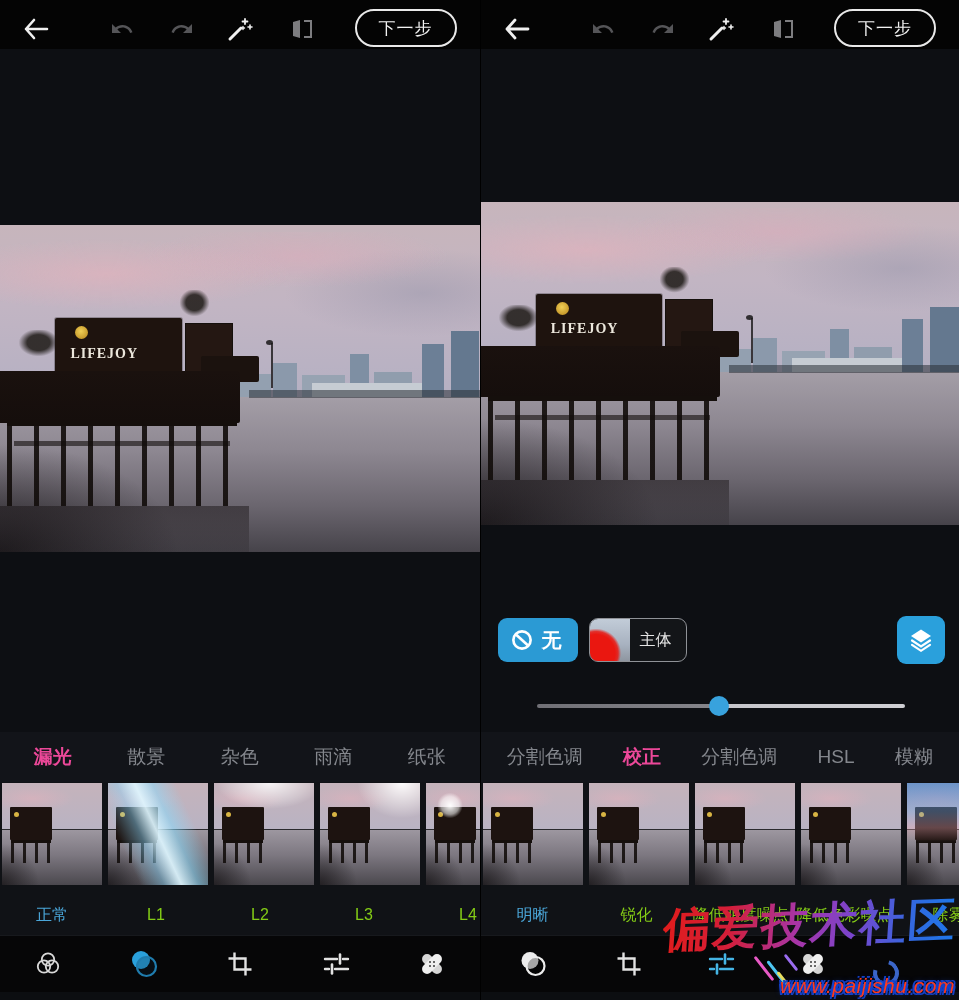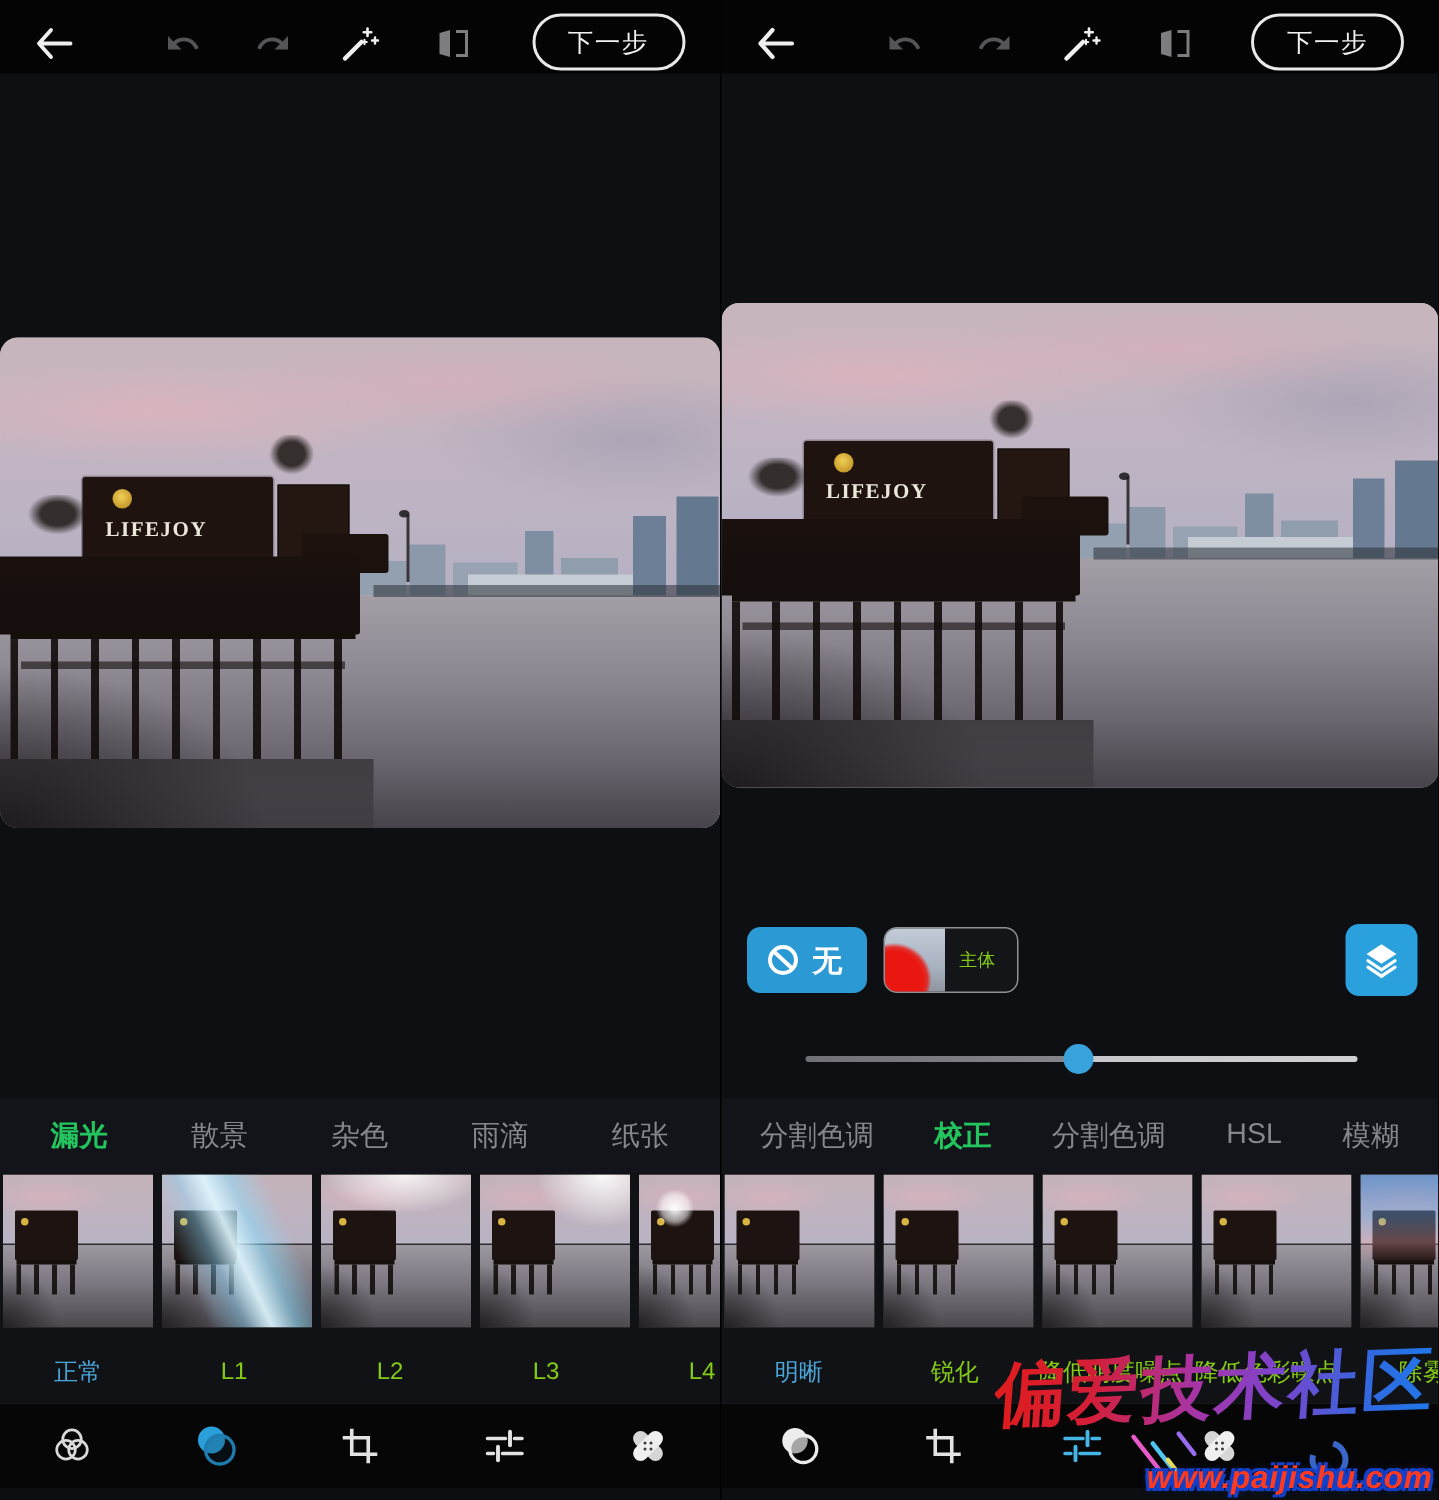--- a/index.html
+++ b/index.html
@@ -16,21 +16,21 @@
   .tb-undo{left:100px;}
   .tb-redo{left:160px;}
   .tb-wand{left:218px;}
   .tb-compare{left:280px;}
   .next-btn{position:absolute;right:23px;top:9px;height:38px;padding:0 22px;background:transparent;border:2px solid #e9e9e9;border-radius:20px;color:#f2f2f2;font-size:17px;letter-spacing:1px;cursor:pointer;display:flex;align-items:center;}
 
   
   .canvas{position:relative;height:683px;background:#0d0f13;overflow:hidden;}
 
   
-  .photo{position:absolute;left:0;right:0;overflow:hidden;background:#b9b2c0;border-radius:12px;}
+  .photo{position:absolute;left:0;right:0;overflow:hidden;background:#b9b2c0;}
   .photo--left{top:176px;height:327px;}
   .photo--right{top:153px;height:323px;}
   .p-sky{position:absolute;left:0;right:0;top:0;height:54%;background:linear-gradient(180deg,#c7b5bc 0%,#c2b5c3 45%,#b4b0c3 100%);}
   .p-clouds{position:absolute;left:0;right:0;top:2%;height:34%;
     background:radial-gradient(55% 45% at 22% 38%,rgba(233,178,188,.55),transparent 70%),
                radial-gradient(45% 40% at 62% 22%,rgba(226,170,186,.45),transparent 70%),
                radial-gradient(40% 55% at 88% 55%,rgba(140,142,165,.40),transparent 72%);}
   .p-city{position:absolute;left:50%;right:0;top:40%;height:12.5%;}
   .p-city i{position:absolute;bottom:0;display:block;}
   .p-water{position:absolute;left:0;right:0;top:52.5%;bottom:0;
@@ -62,32 +62,32 @@
 
   
   .chips{position:absolute;left:17px;right:14px;top:566px;height:50px;display:flex;align-items:center;gap:11px;z-index:5;}
   .chip{height:44px;display:flex;align-items:center;border-radius:9px;cursor:pointer;border:none;padding:0;background:none;}
   .chip--none{background:#2b9ad4;padding:0 16px 0 12px;gap:8px;}
   .chip--none .chip-label{color:#fff;font-size:20px;font-weight:700;}
   .chip--masked{background:#131518;border:1px solid #8f9297;overflow:hidden;padding-right:14px;gap:10px;}
   .chip-thumb{width:40px;height:44px;flex:0 0 40px;}
   .chip-thumb--subject{background-image:radial-gradient(95% 85% at 15% 80%,#ea1710 0 50%,rgba(234,23,16,.85) 58%,transparent 66%),linear-gradient(180deg,#c3cdd9 0%,#a8b2c0 60%,#8d949e 100%);}
   .chip-thumb--background{background-image:radial-gradient(95% 100% at 18% 70%,#221b16 0 44%,rgba(34,27,22,.9) 52%,transparent 60%),linear-gradient(#e9150e,#d8130d);}
-  .chip-label{color:#84cc16;font-size:12px;}
+  .chip-label{color:#e5e5e5;font-size:16px;}
   .layers-btn{margin-left:auto;width:48px;height:48px;border:none;border-radius:9px;background:#2aa0dc;cursor:pointer;display:flex;align-items:center;justify-content:center;padding:0;}
 
   
   .slider{position:absolute;left:56px;width:368px;top:646px;height:22px;z-index:5;cursor:pointer;}
   .slider-track{position:absolute;left:0;right:0;top:9px;height:4px;border-radius:2px;background:linear-gradient(90deg,#707076 0%,#85858b 49%,#c6c6cb 51%,#cfcfd4 100%);}
   .slider-thumb{position:absolute;top:1px;width:20px;height:20px;border-radius:50%;background:#38a2dd;left:calc(49.5% - 10px);}
 
   
   .tabs{height:50px;background:#121419;display:flex;align-items:center;justify-content:space-around;padding:0 6px;}
   .tab{background:none;border:none;color:#84878d;font-size:19px;cursor:pointer;white-space:nowrap;padding:4px 2px;}
-  .tab.active{color:#22c55e;font-weight:700;}
+  .tab.active{color:#ec4899;font-weight:700;}
 
   
   .thumbs{height:104px;background:#101216;display:flex;gap:6px;padding:1px 0 0 2px;overflow:hidden;}
   .thumb{flex:0 0 100px;width:100px;height:102px;position:relative;overflow:hidden;background:#2a2a2e;cursor:pointer;}
   .mini{position:absolute;inset:0;}
   .m-sky{position:absolute;inset:0 0 55% 0;background:linear-gradient(180deg,#c5b3bb,#b9b3c3);}
   .m-clouds{position:absolute;left:0;right:0;top:0;height:30%;background:radial-gradient(60% 60% at 30% 50%,rgba(231,177,188,.5),transparent 70%);}
   .m-city{position:absolute;left:34%;right:0;top:36%;height:10%;background:linear-gradient(90deg,#8e9aab 0 18%,#7d8ca0 18% 24%,#97a3b2 24% 55%,#8troke 0,#8795a8 55% 72%,#6d8096 72% 82%,#5f7590 82% 100%);opacity:.95;}
   .m-water{position:absolute;left:0;right:0;top:46%;bottom:0;background:linear-gradient(180deg,#9d97a0 0%,#7d7881 45%,#4b484e 100%);}
   .m-dark{position:absolute;left:0;bottom:0;width:55%;height:45%;background:radial-gradient(90% 120% at 0% 100%,rgba(18,15,17,.7),transparent 75%);}
@@ -110,21 +110,21 @@
   .toolbar{height:57px;background:#060607;border-top:1px solid #17191d;position:relative;display:flex;align-items:center;justify-content:space-around;}
   .toolbar--abs{justify-content:flex-start;}
   .tool-btn{background:none;border:none;cursor:pointer;width:44px;height:44px;display:flex;align-items:center;justify-content:center;padding:0;}
   .toolbar--abs .tool-btn{position:absolute;top:6px;}
 
   
   .watermark{position:absolute;left:0;right:0;bottom:0;height:92px;z-index:50;pointer-events:none;}
   .wm-title{position:absolute;right:2px;top:-14px;font-size:47px;font-weight:900;letter-spacing:2px;transform:rotate(-2deg) skewX(-6deg);
     background:linear-gradient(90deg,#e01c1c 0%,#d41e38 22%,#a635a8 46%,#7b44cc 64%,#2f6ae0 86%,#1e78ea 100%);
     -webkit-background-clip:text;background-clip:text;color:transparent;text-shadow:none;font-family:"DejaVu Sans",sans-serif;}
-  .wm-url{position:absolute;right:4px;bottom:2px;font-size:21px;font-weight:700;font-style:italic;color:#ff3a1e;letter-spacing:.5px;
+  .wm-url{position:absolute;right:4px;bottom:2px;font-size:21px;font-weight:400;font-style:italic;color:#ff3a1e;letter-spacing:.5px;
     text-shadow:2px 2px 0 #1440c8,-2px 2px 0 #1440c8,2px -2px 0 #1440c8,-2px -2px 0 #1440c8,0 0 6px rgba(20,64,200,.8);}
   .wm-stroke{position:absolute;width:30px;height:3px;border-radius:2px;transform:rotate(52deg);}
   .wm-s1{left:268px;bottom:30px;background:#e85ac6;}
   .wm-s2{left:280px;bottom:24px;background:#4ec6f2;width:34px;}
   .wm-s3{left:292px;bottom:17px;background:#e8e05e;width:24px;}
   .wm-s4{left:300px;bottom:36px;background:#9a6cf0;width:20px;}
   .wm-swirl{position:absolute;left:392px;bottom:14px;width:26px;height:26px;border:4px solid rgba(70,120,235,.85);border-radius:50%;border-top-color:transparent;transform:rotate(-30deg);}
 
   svg{display:block;}
 </style>

